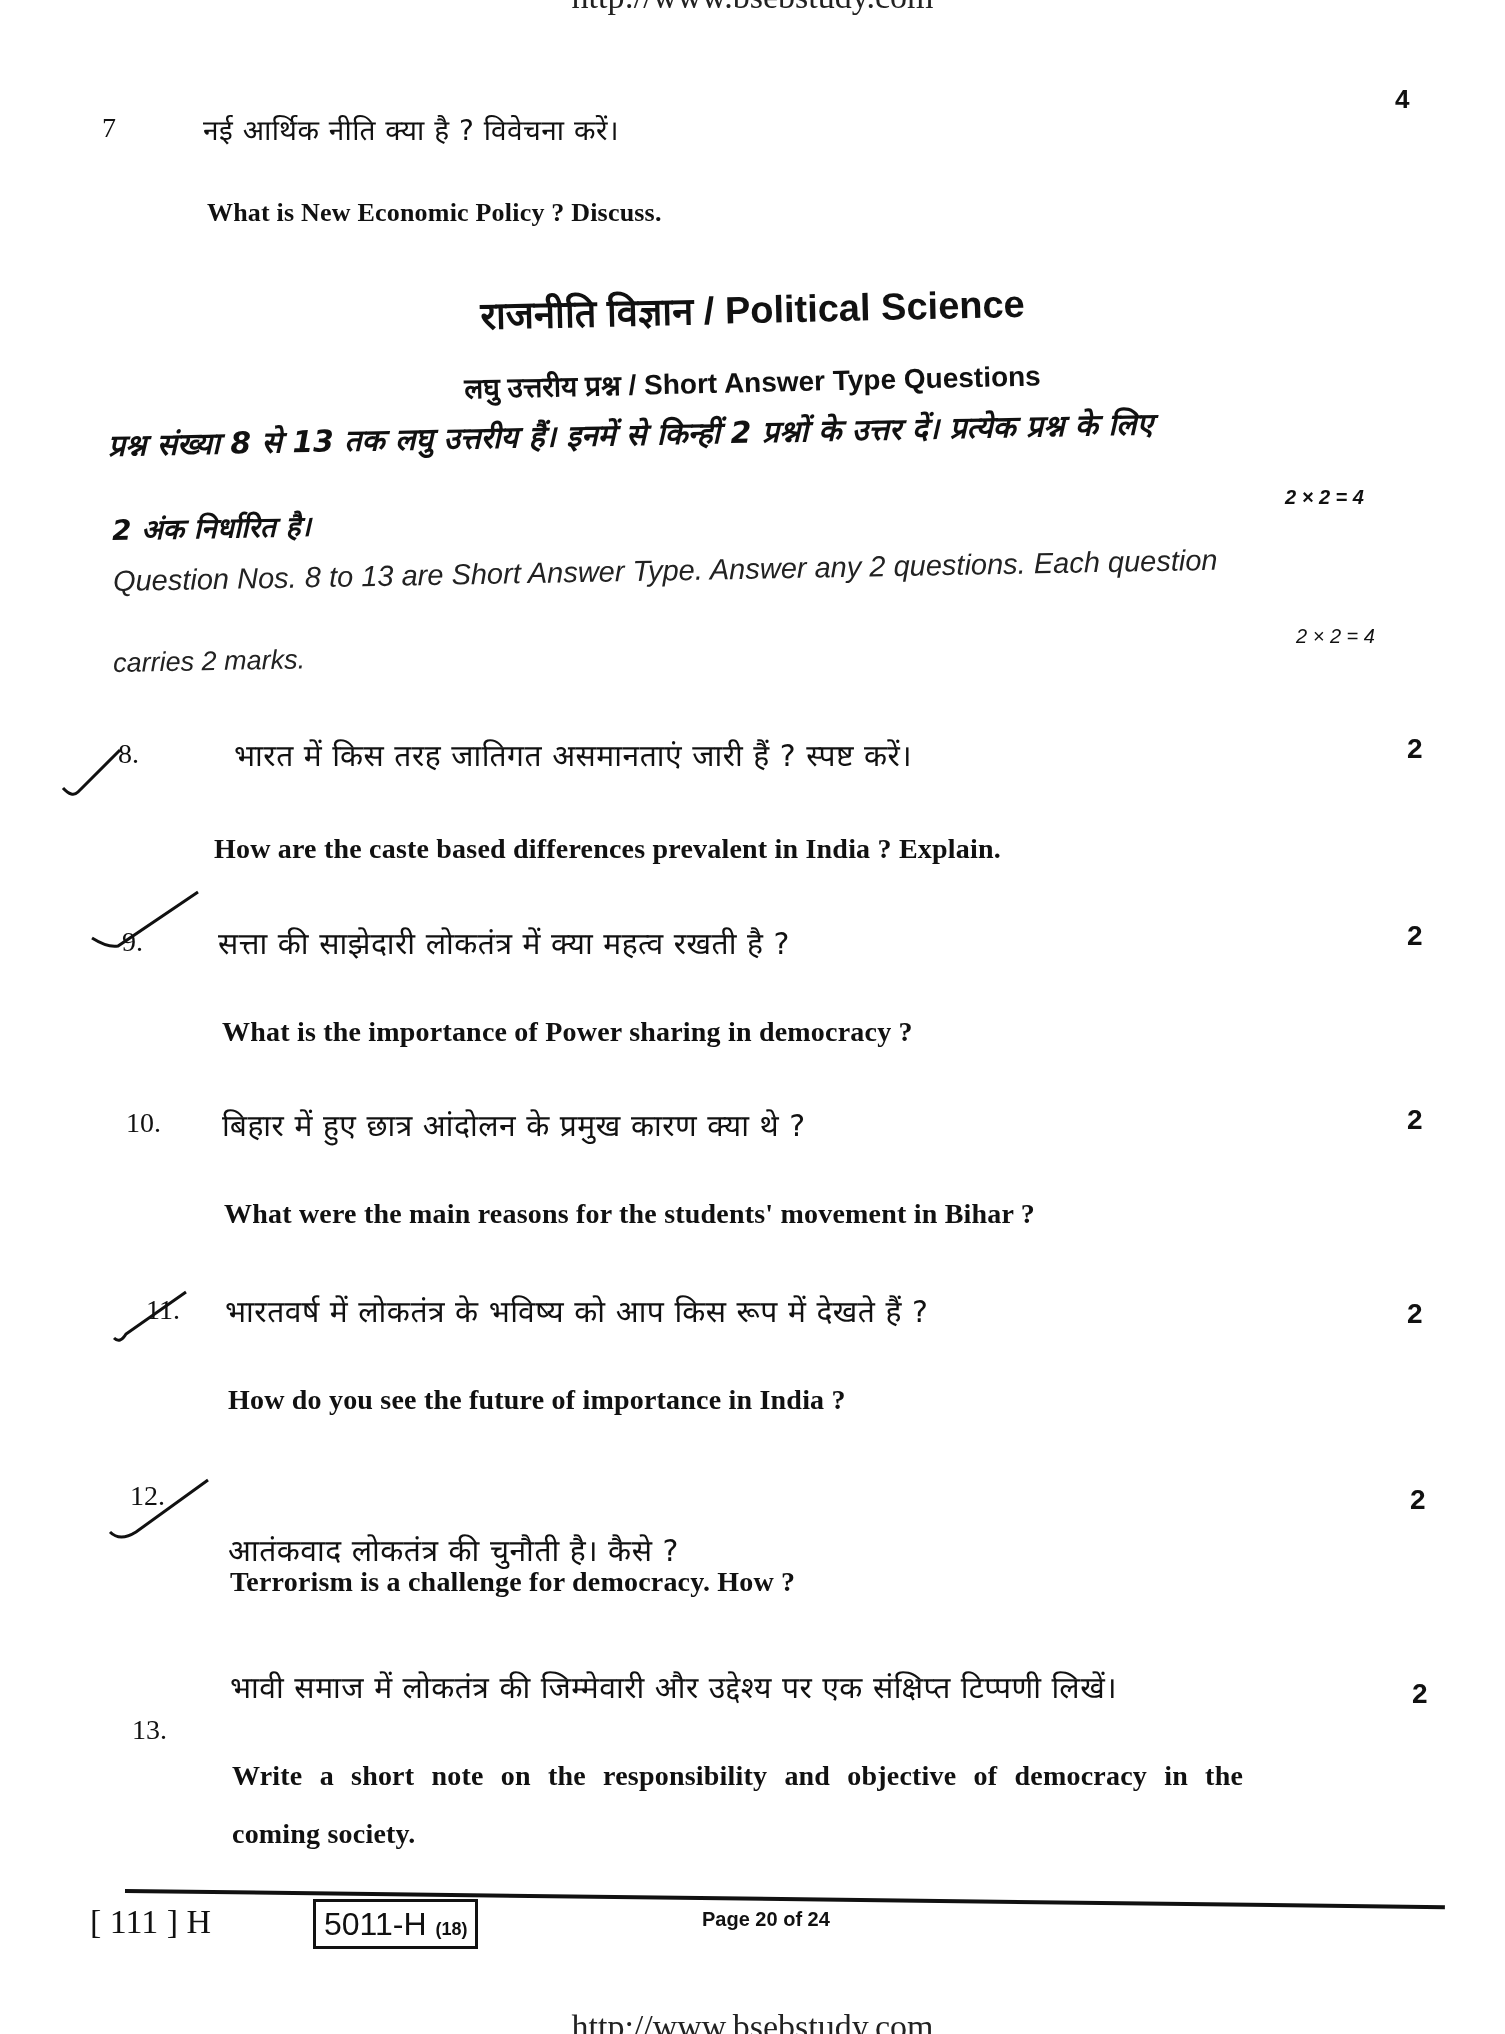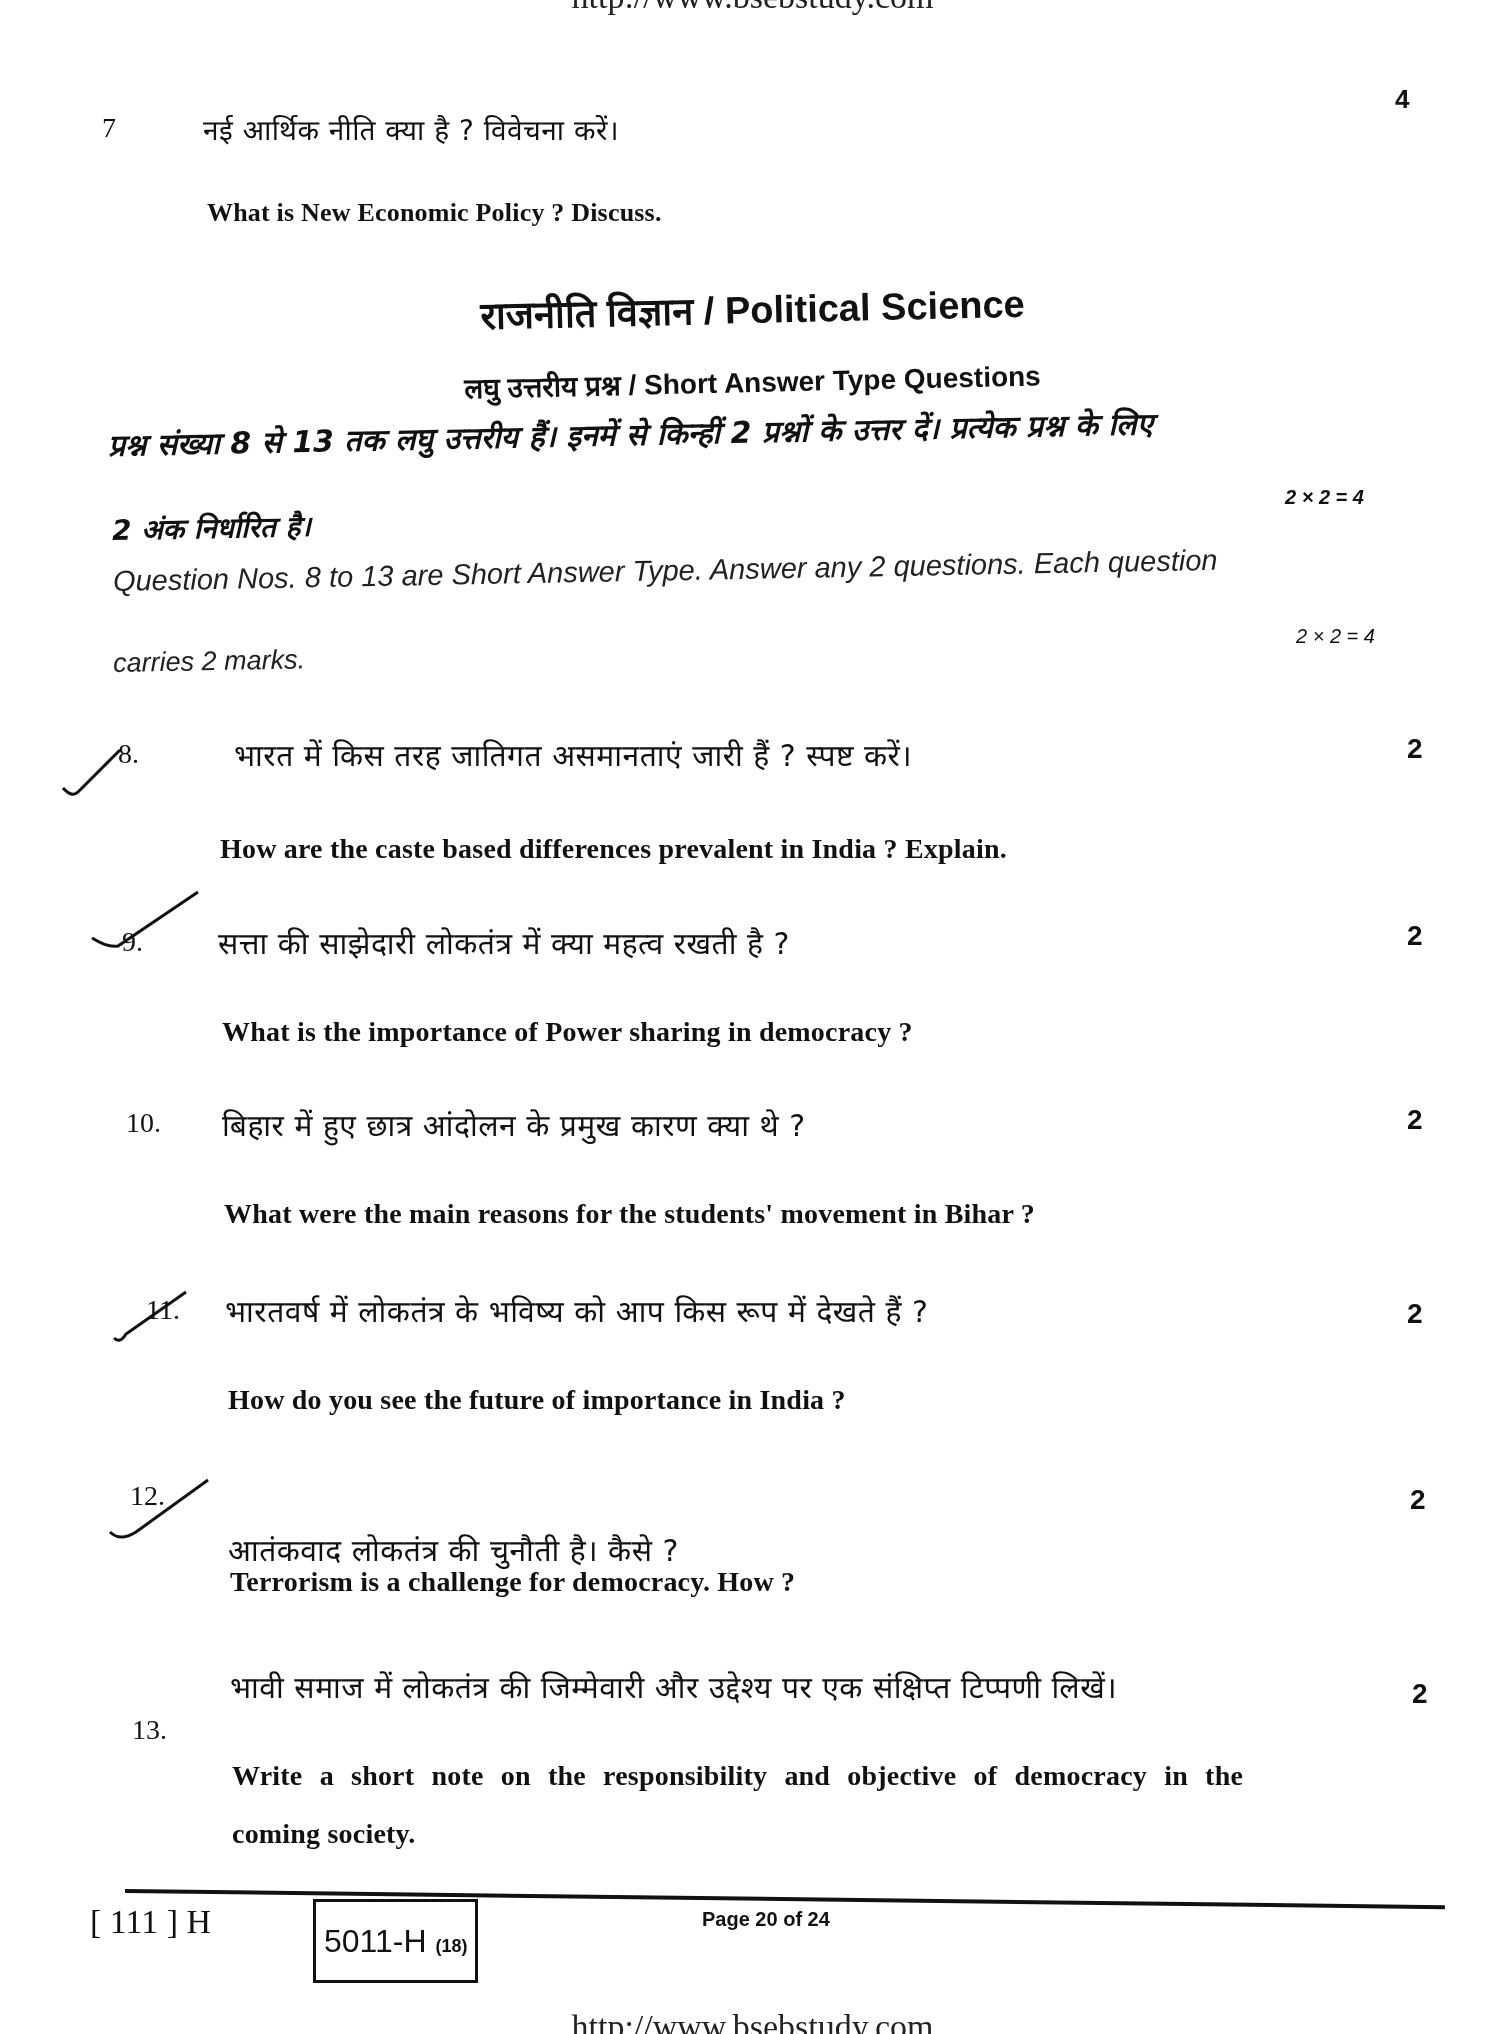--- a/index.html
+++ b/index.html
@@ -46,21 +46,21 @@
   .formula { font-size: 20px; font-weight: bold; font-style: italic; font-family: "Liberation Sans", sans-serif; }
   .tick {
     position: absolute; width: 90px; height: 60px;
   }
   .footer-rule {
     position: absolute; left: 125px; top: 1889px; width: 1320px; height: 4px;
     background: #111; transform: rotate(0.7deg); transform-origin: left center;
   }
   .footer-left { left: 90px; top: 1903px; font-size: 34px; font-family: Liberation Serif, serif; }
   .footer-code {
-    left: 313px; top: 1899px; border: 3px solid #111; padding: 17px 8px; height: 44px; line-height: 44px;
+    left: 313px; top: 1899px; border: 3px solid #111; padding: 0 8px; height: 44px; line-height: 44px;
     font-size: 32px; font-family: "Liberation Sans", sans-serif;
   }
   .footer-code small { font-size: 18px; font-weight: bold; }
   .footer-page { left: 702px; top: 1908px; font-size: 20px; font-weight: bold; font-family: "Liberation Sans", sans-serif; }
 </style>
 </head>
 <body>
 
 <div class="abs url-top">http://www.bsebstudy.com</div>
 
@@ -79,21 +79,21 @@
 <div class="abs formula" style="left:1296px; top:625px; font-weight:normal;">2 × 2 = 4</div>
 <div class="abs instr-en" style="left:113px; top:648px; font-size:27px;">carries 2 marks.</div>
 
 <div>
   <svg class="tick" style="left:58px; top:740px;" viewBox="0 0 90 60">
     <path d="M5 48 Q14 58 20 52 L62 10" stroke="#111" stroke-width="3" fill="none"></path>
   </svg>
   <div class="abs qnum" style="left:118px; top:738px;">8.</div>
   <div class="abs hindi" style="left:234px; top:734px;">भारत में किस तरह जातिगत असमानताएं जारी हैं ? स्पष्ट करें।</div>
   <div class="abs marks" style="left:1407px; top:733px;">2</div>
-  <div class="abs eng" style="left:220px; top:833px;">How are the caste based differences prevalent in India ? Explain.</div>
+  <div class="abs eng" style="left:214px; top:833px;">How are the caste based differences prevalent in India ? Explain.</div>
 </div>
 
 <div>
   <svg class="tick" style="left:88px; top:888px; width:120px; height:80px;" viewBox="0 0 120 80">
     <path d="M4 50 Q20 60 30 58 L110 4" stroke="#111" stroke-width="3" fill="none"></path>
   </svg>
   <div class="abs qnum" style="left:122px; top:926px;">9.</div>
   <div class="abs hindi" style="left:218px; top:922px;">सत्ता की साझेदारी लोकतंत्र में क्या महत्व रखती है ?</div>
   <div class="abs marks" style="left:1407px; top:920px;">2</div>
   <div class="abs eng" style="left:222px; top:1016px;">What is the importance of Power sharing in democracy ?</div>

